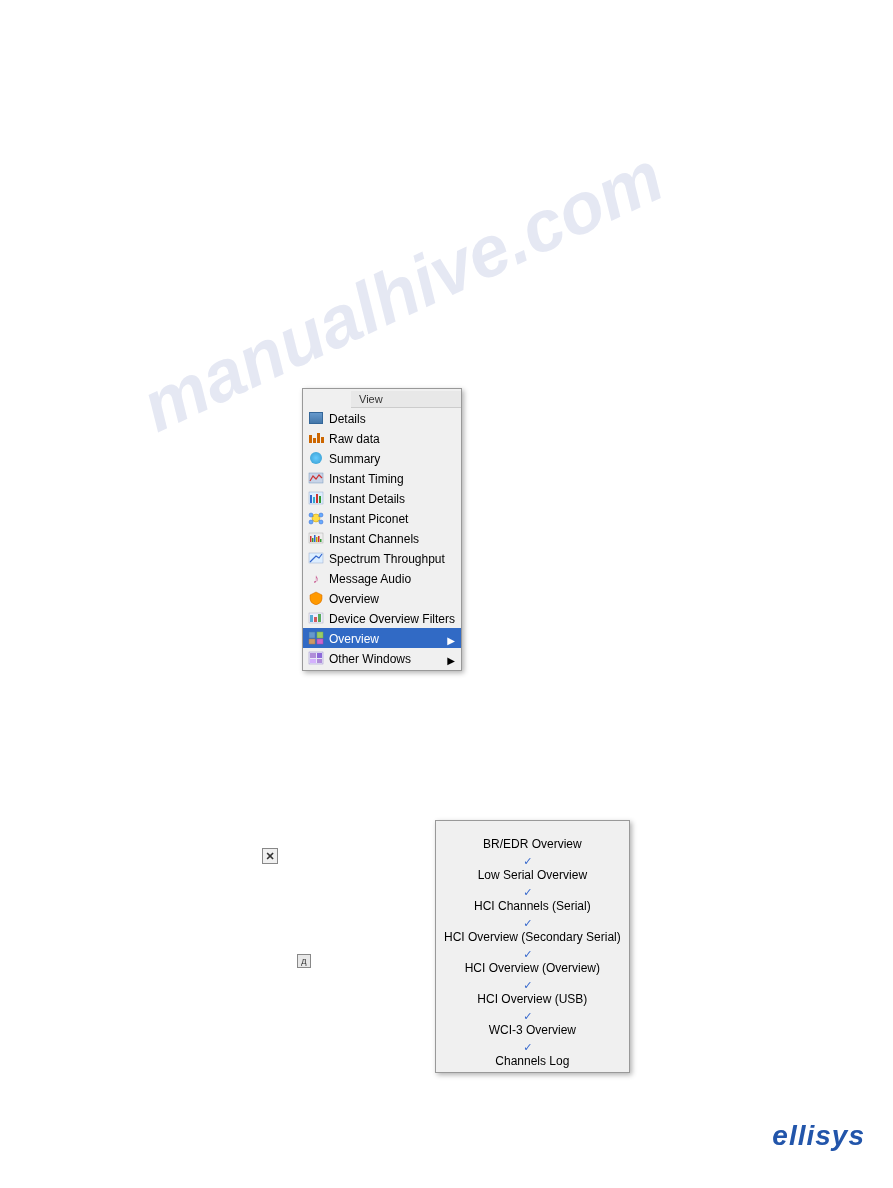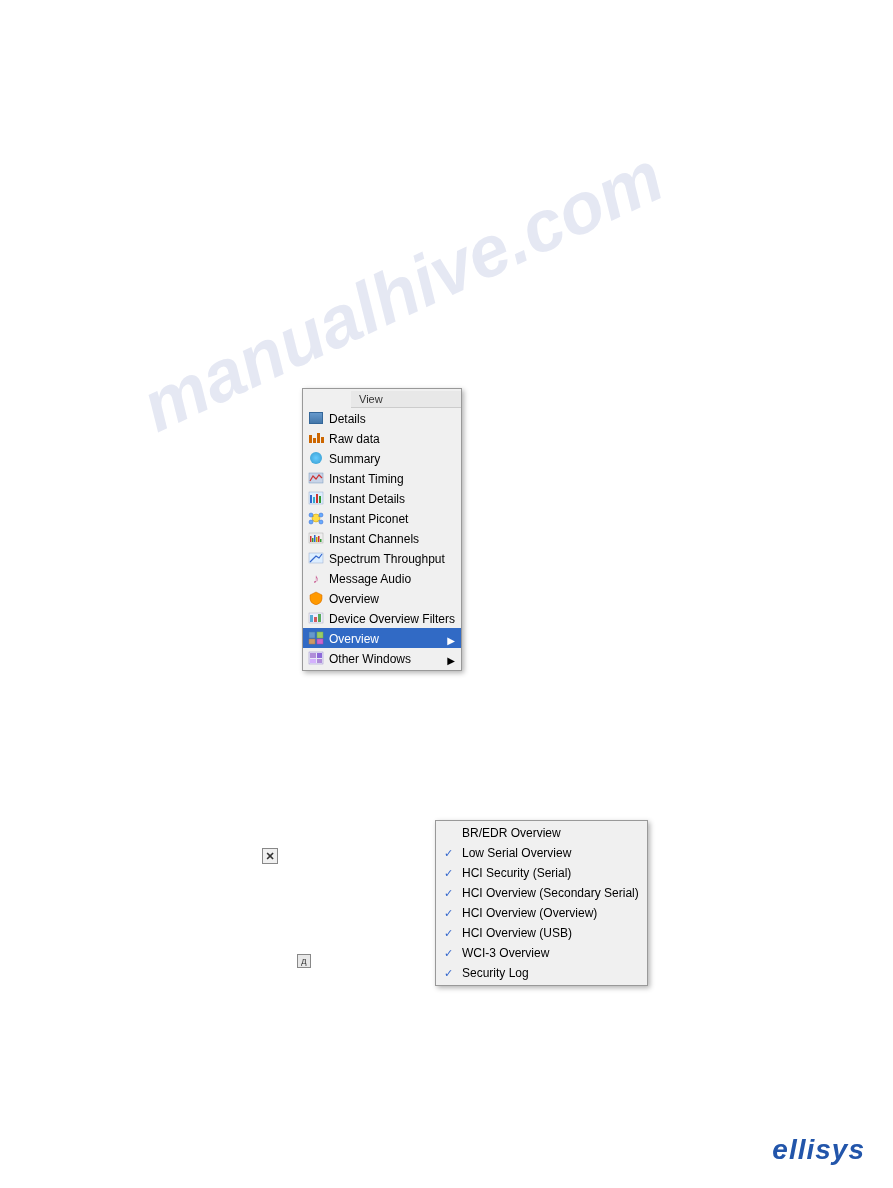--- a/index.html
+++ b/index.html
@@ -24,21 +24,21 @@
       white-space: nowrap;
       pointer-events: none;
       font-style: italic;
       font-weight: bold;
       z-index: 1000;
     }
 
     
     .ellisys-logo {
       position: absolute;
-      bottom: 22px;
+      bottom: 36px;
       right: 28px;
       font-size: 28px;
       font-weight: bold;
       color: #2255aa;
       font-style: italic;
       letter-spacing: 1px;
     }
 
     
     .menu-container {
@@ -115,20 +115,21 @@
 
     .submenu-item {
       display: flex;
       align-items: center;
       padding: 2px 8px;
       cursor: pointer;
       white-space: nowrap;
       color: #000;
       font-size: 12px;
       min-height: 20px;
+      flex-direction: column;
     }
 
     .check-mark {
       width: 16px;
       display: inline-block;
       color: #333;
       font-size: 11px;
       margin-right: 2px;
     }
 
@@ -351,21 +352,21 @@
           <span>BR/EDR Overview</span>
         </div>
 
         <div class="submenu-item">
           <span class="check-mark" style="color:#3366cc;">✓</span>
           <span>Low Serial Overview</span>
         </div>
 
         <div class="submenu-item">
           <span class="check-mark" style="color:#3366cc;">✓</span>
-          <span>HCI Security (Serial)</span>
+          <span>HCI Channels (Serial)</span>
         </div>
 
         <div class="submenu-item">
           <span class="check-mark" style="color:#3366cc;">✓</span>
           <span>HCI Overview (Secondary Serial)</span>
         </div>
 
         <div class="submenu-item">
           <span class="check-mark" style="color:#3366cc;">✓</span>
           <span>HCI Overview (Overview)</span>
@@ -376,21 +377,21 @@
           <span>HCI Overview (USB)</span>
         </div>
 
         <div class="submenu-item">
           <span class="check-mark" style="color:#3366cc;">✓</span>
           <span>WCI-3 Overview</span>
         </div>
 
         <div class="submenu-item">
           <span class="check-mark" style="color:#3366cc;">✓</span>
-          <span>Security Log</span>
+          <span>Channels Log</span>
         </div>
       </div>
     </div>
 
     <div class="menu-item">
       <div class="menu-item-icon">
         <svg class="icon-svg" viewBox="0 0 16 14">
           <rect x="1" y="1" width="14" height="12" fill="#e8e8f8" stroke="#9988cc" stroke-width="0.5"></rect>
           <rect x="2" y="2" width="6" height="5" fill="#9966cc" opacity="0.7"></rect>
           <rect x="9" y="2" width="5" height="5" fill="#6633cc" opacity="0.7"></rect>

